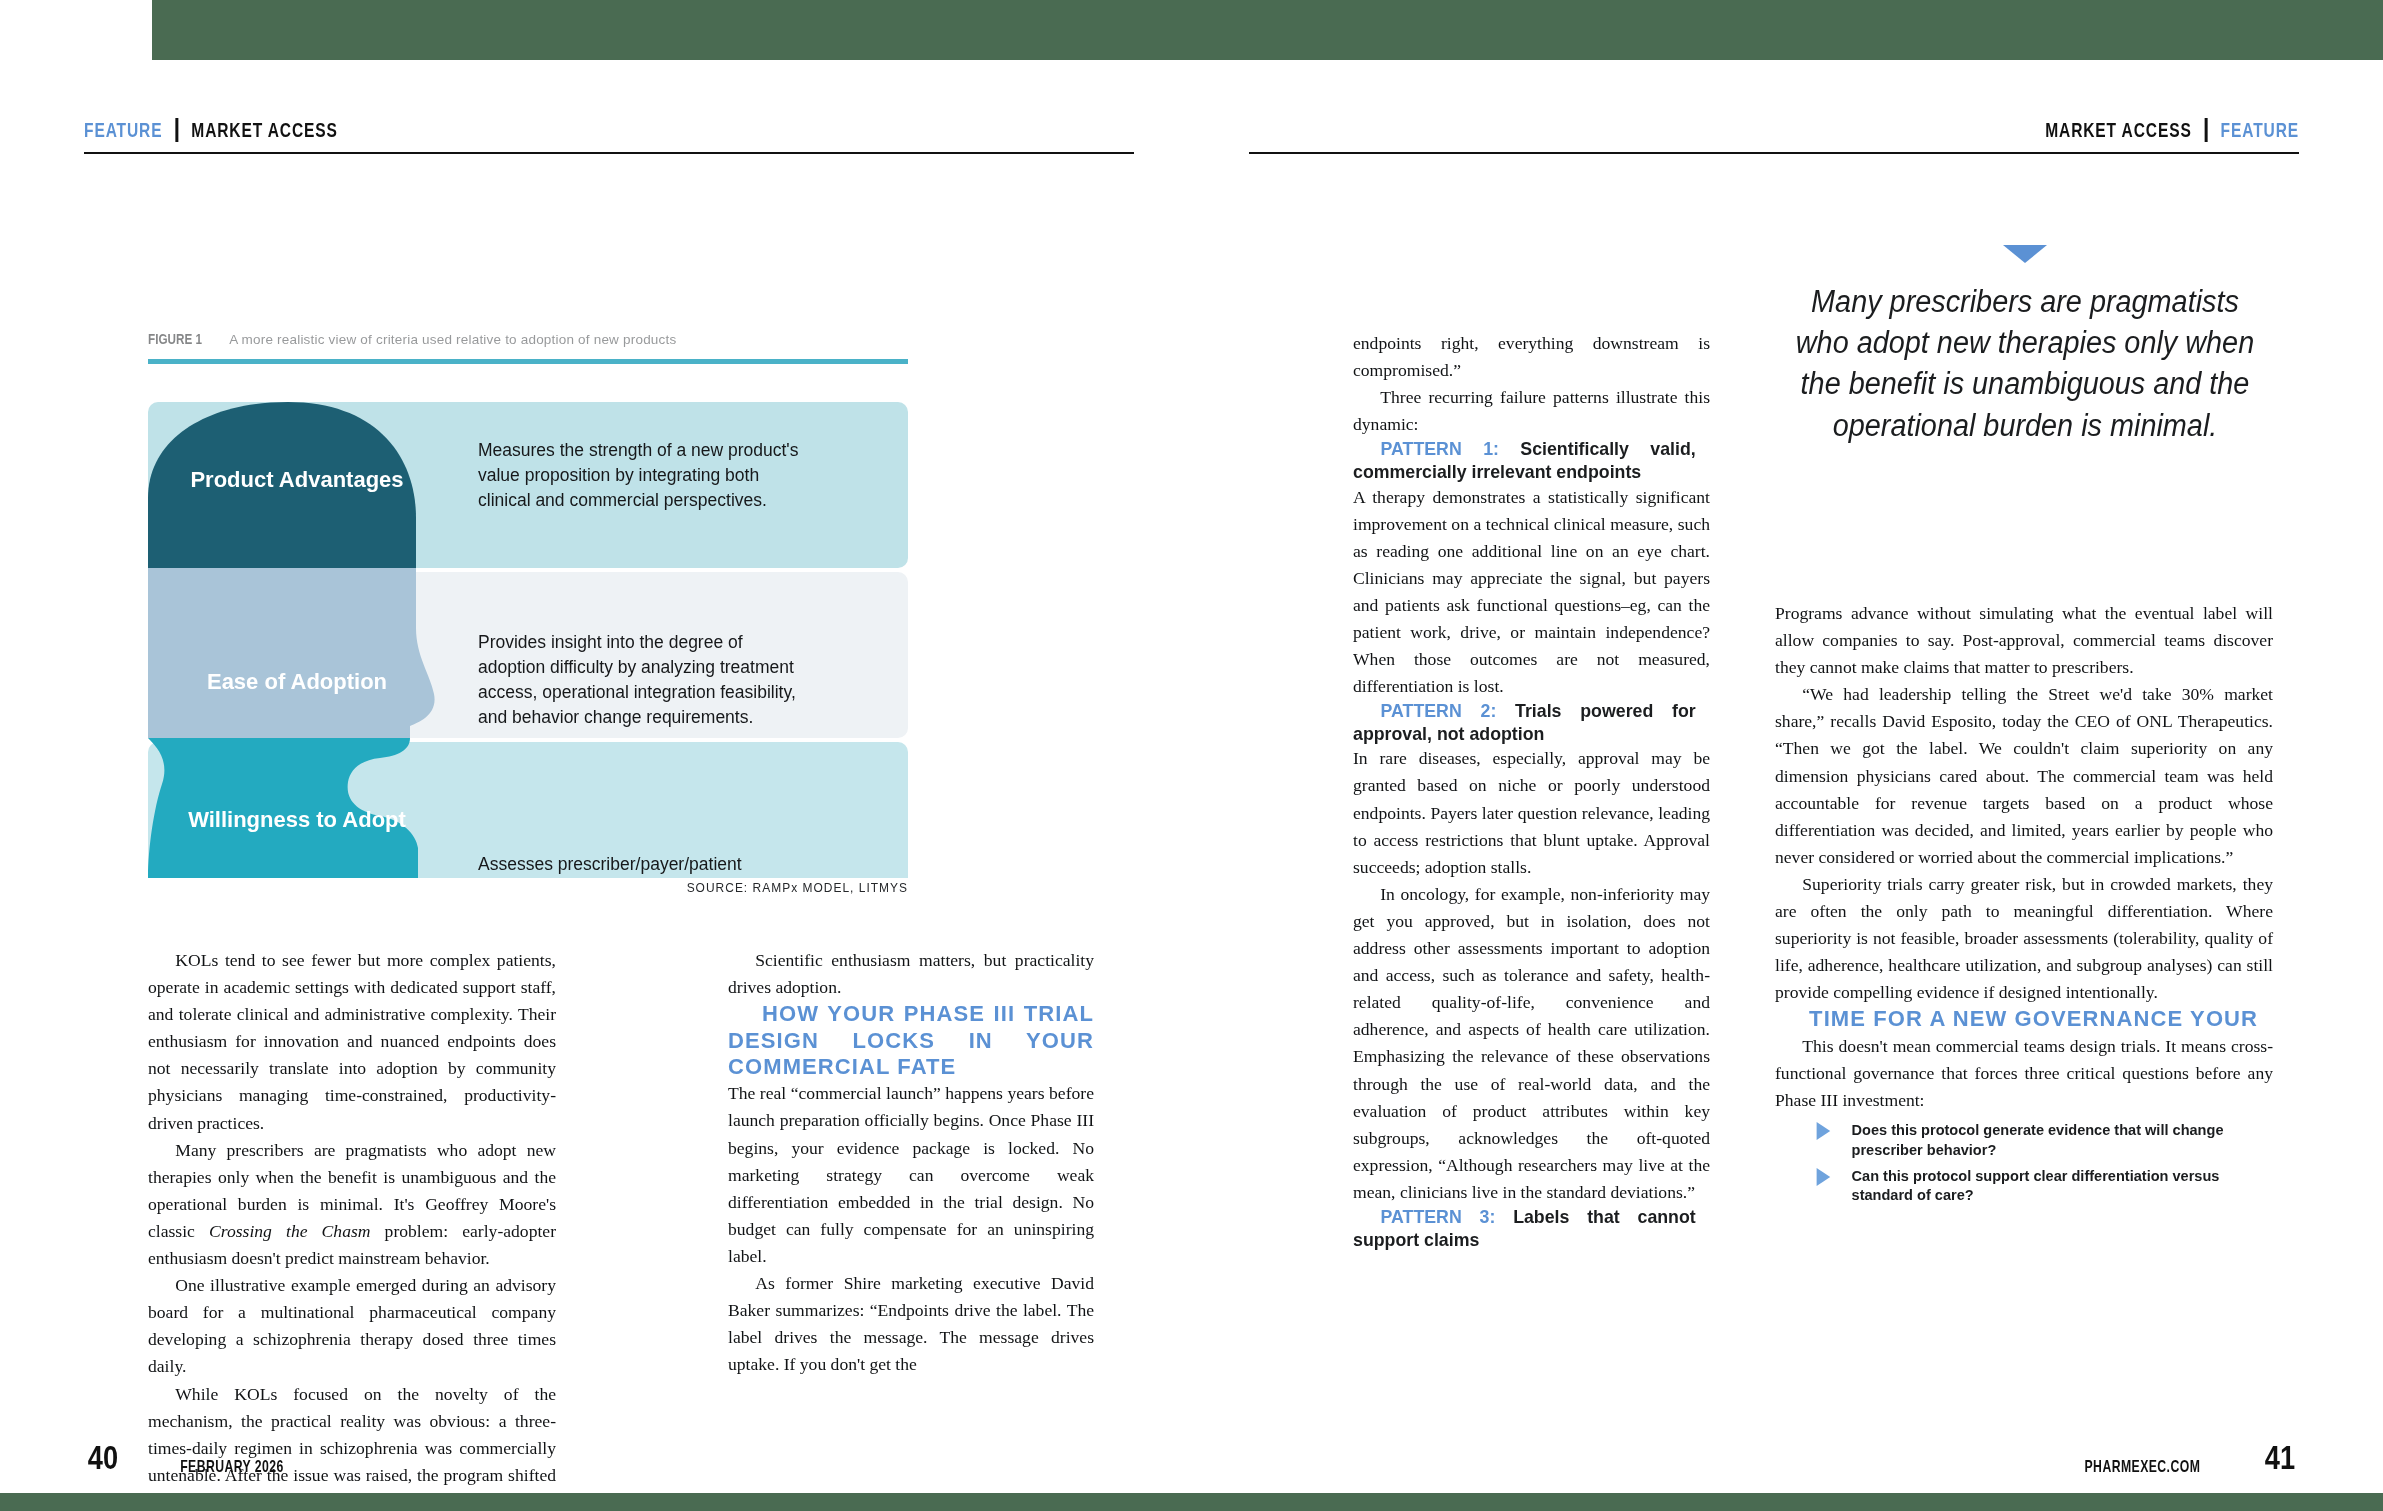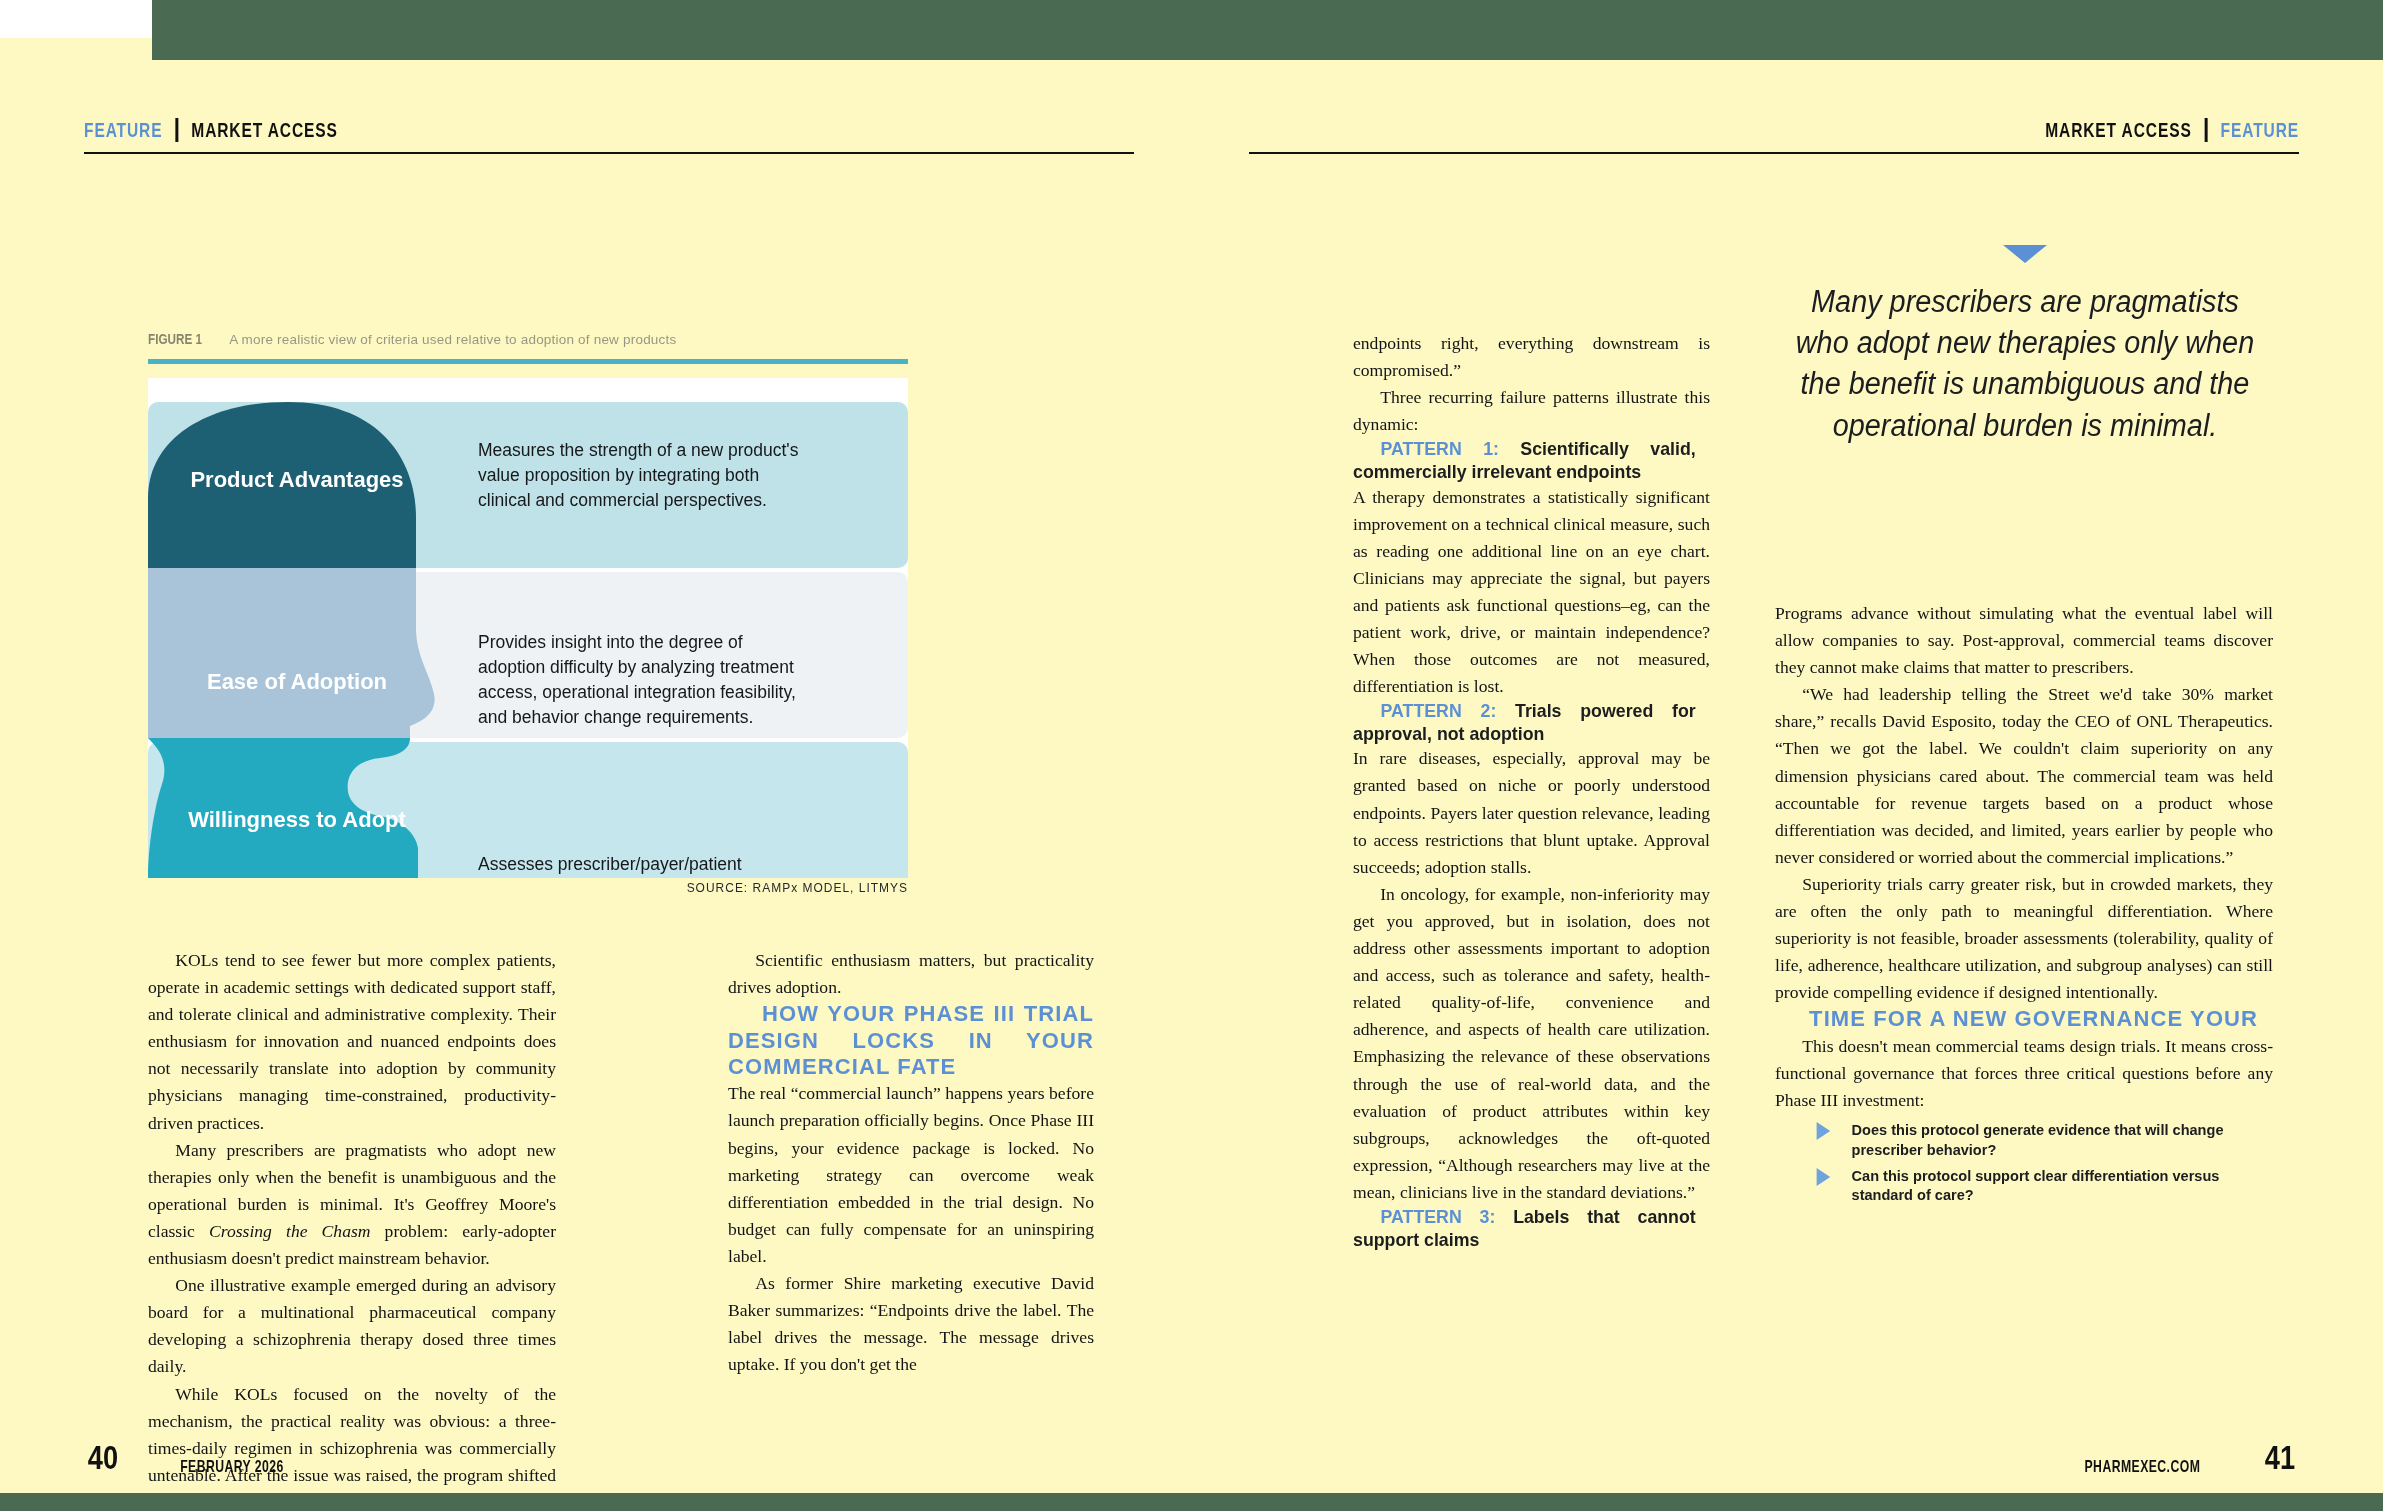--- a/index.html
+++ b/index.html
@@ -17,21 +17,21 @@
   }
 
   
   .spread {
     position: absolute;
     inset: 0;
     display: flex;
   }
   .page {
     position: relative;
-    background: #fef9c3;
+    background: #ffffff;
     height: 1511px;
   }
   .page-left  { width: 1192px; }
   .page-right { width: 1191px; }
 
   
   .top-notch {
     position: absolute;
     left: 0; top: 0;
     width: 152px; height: 38px;

